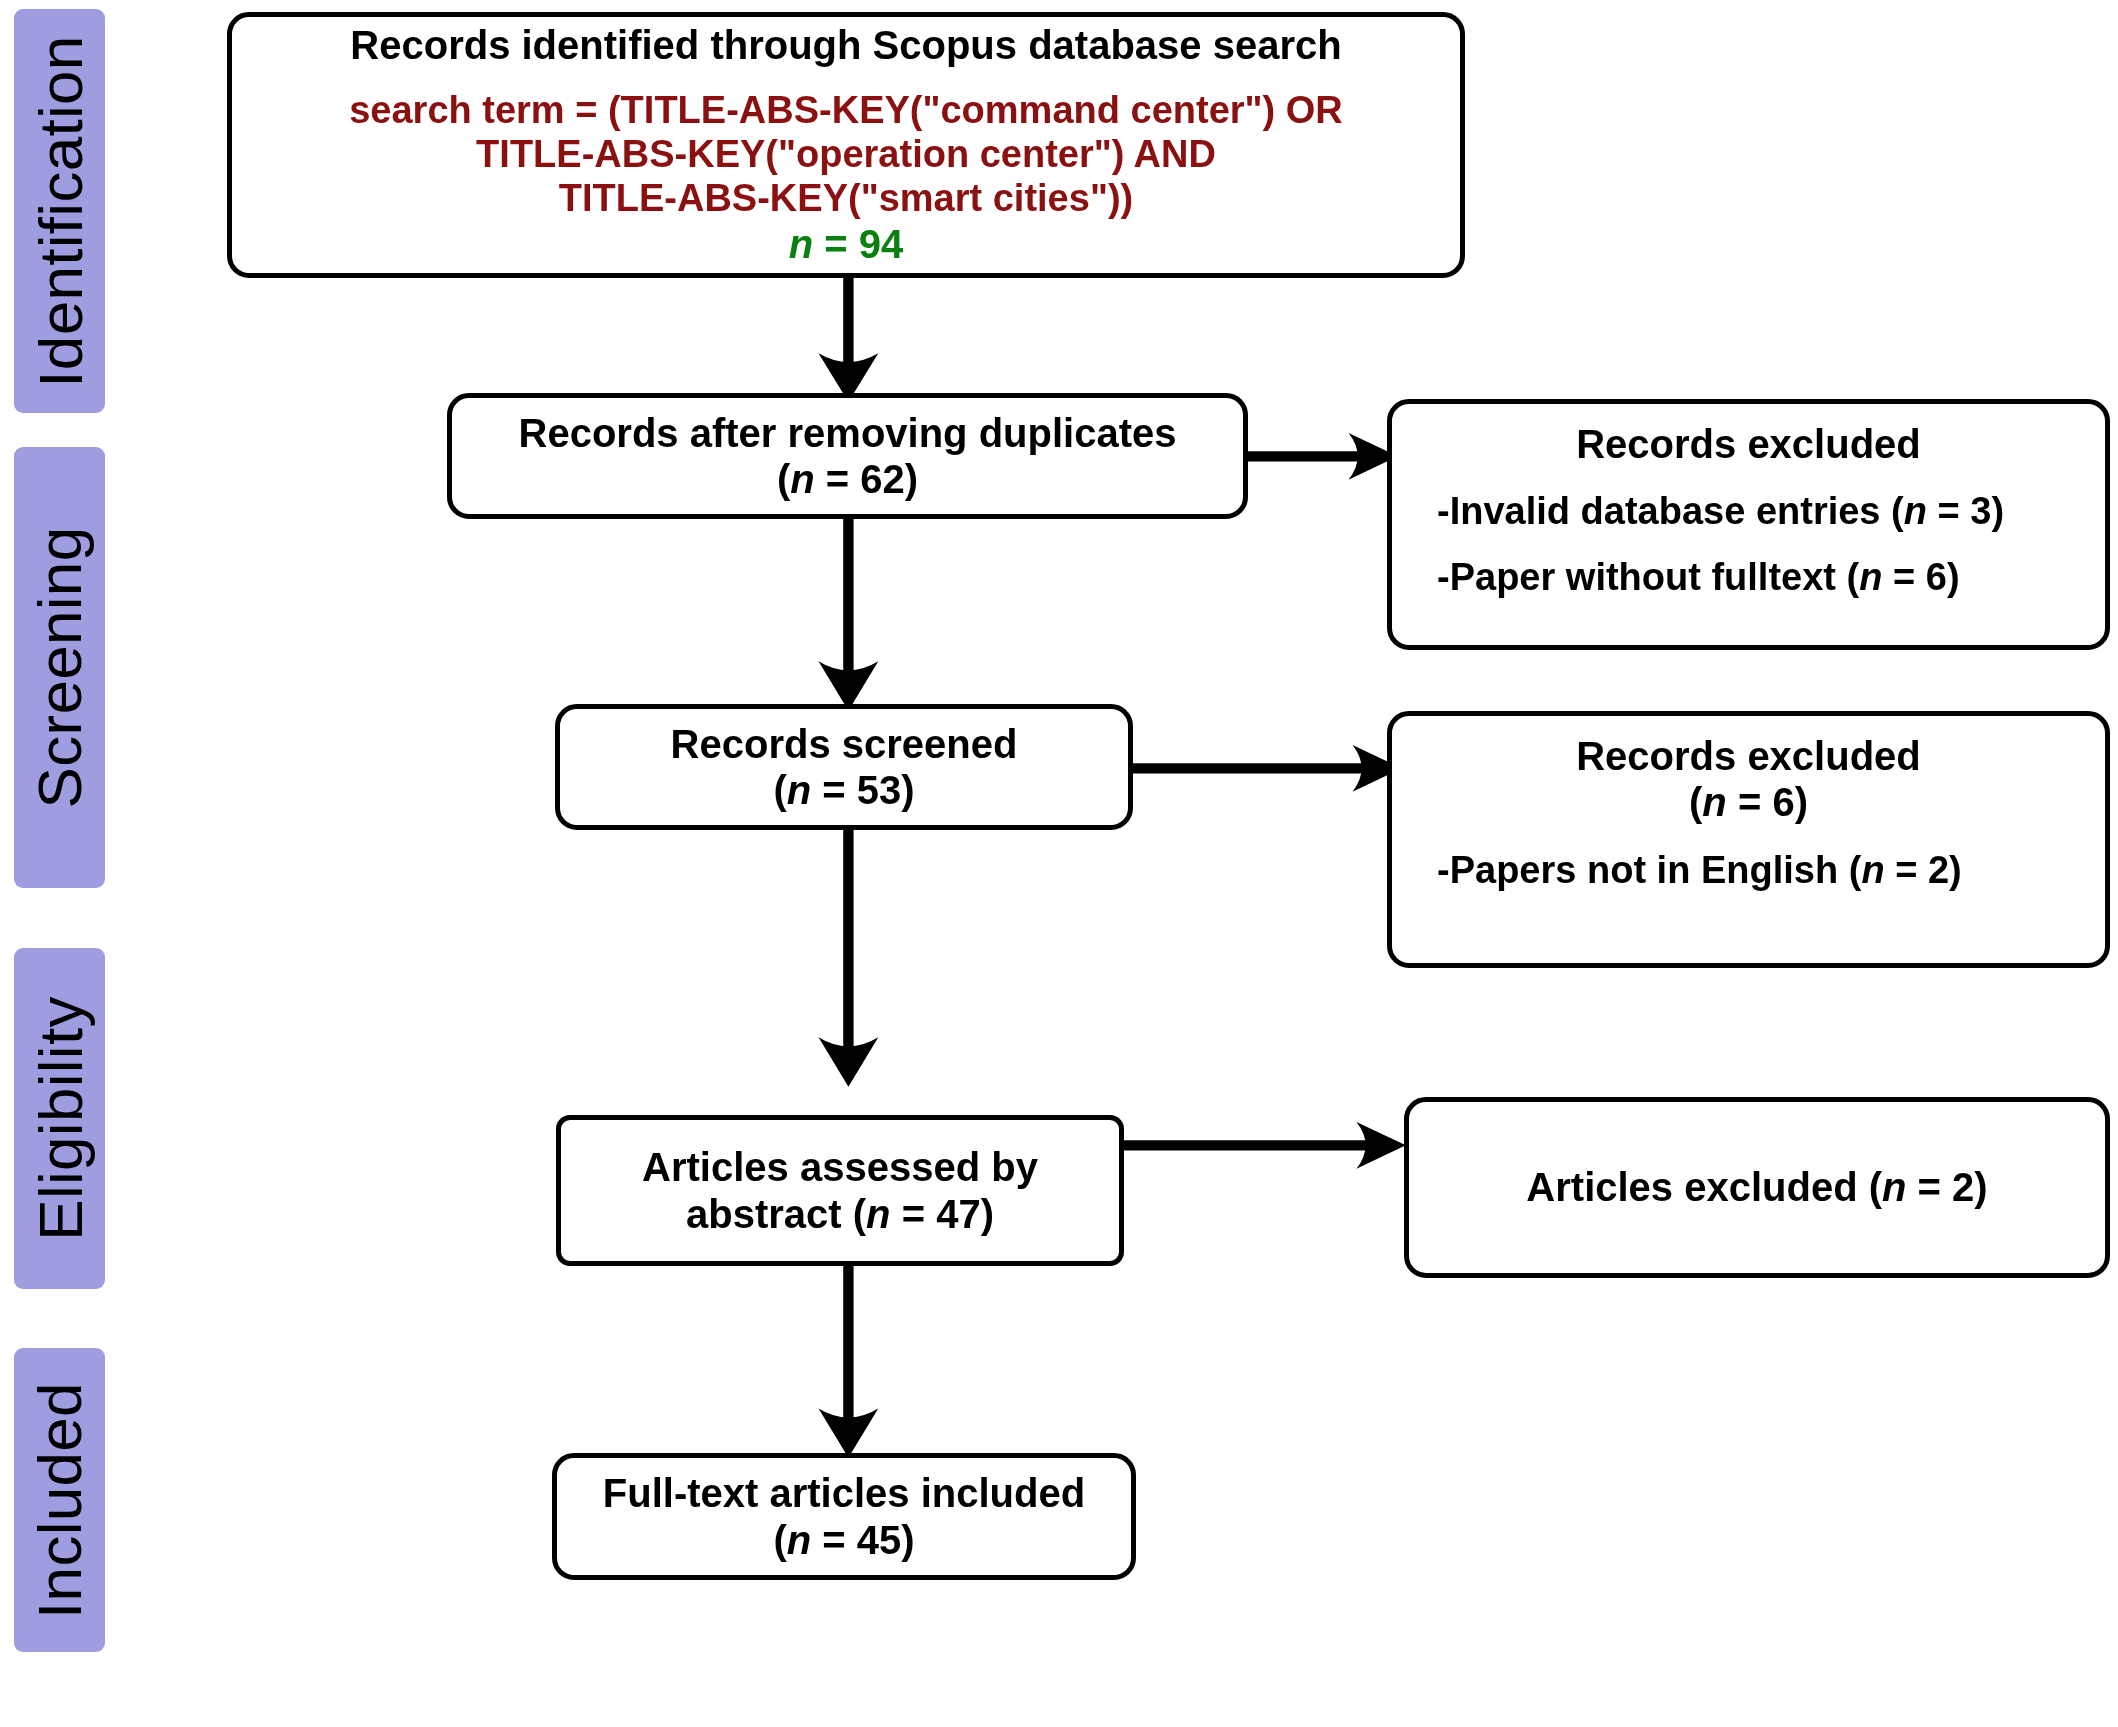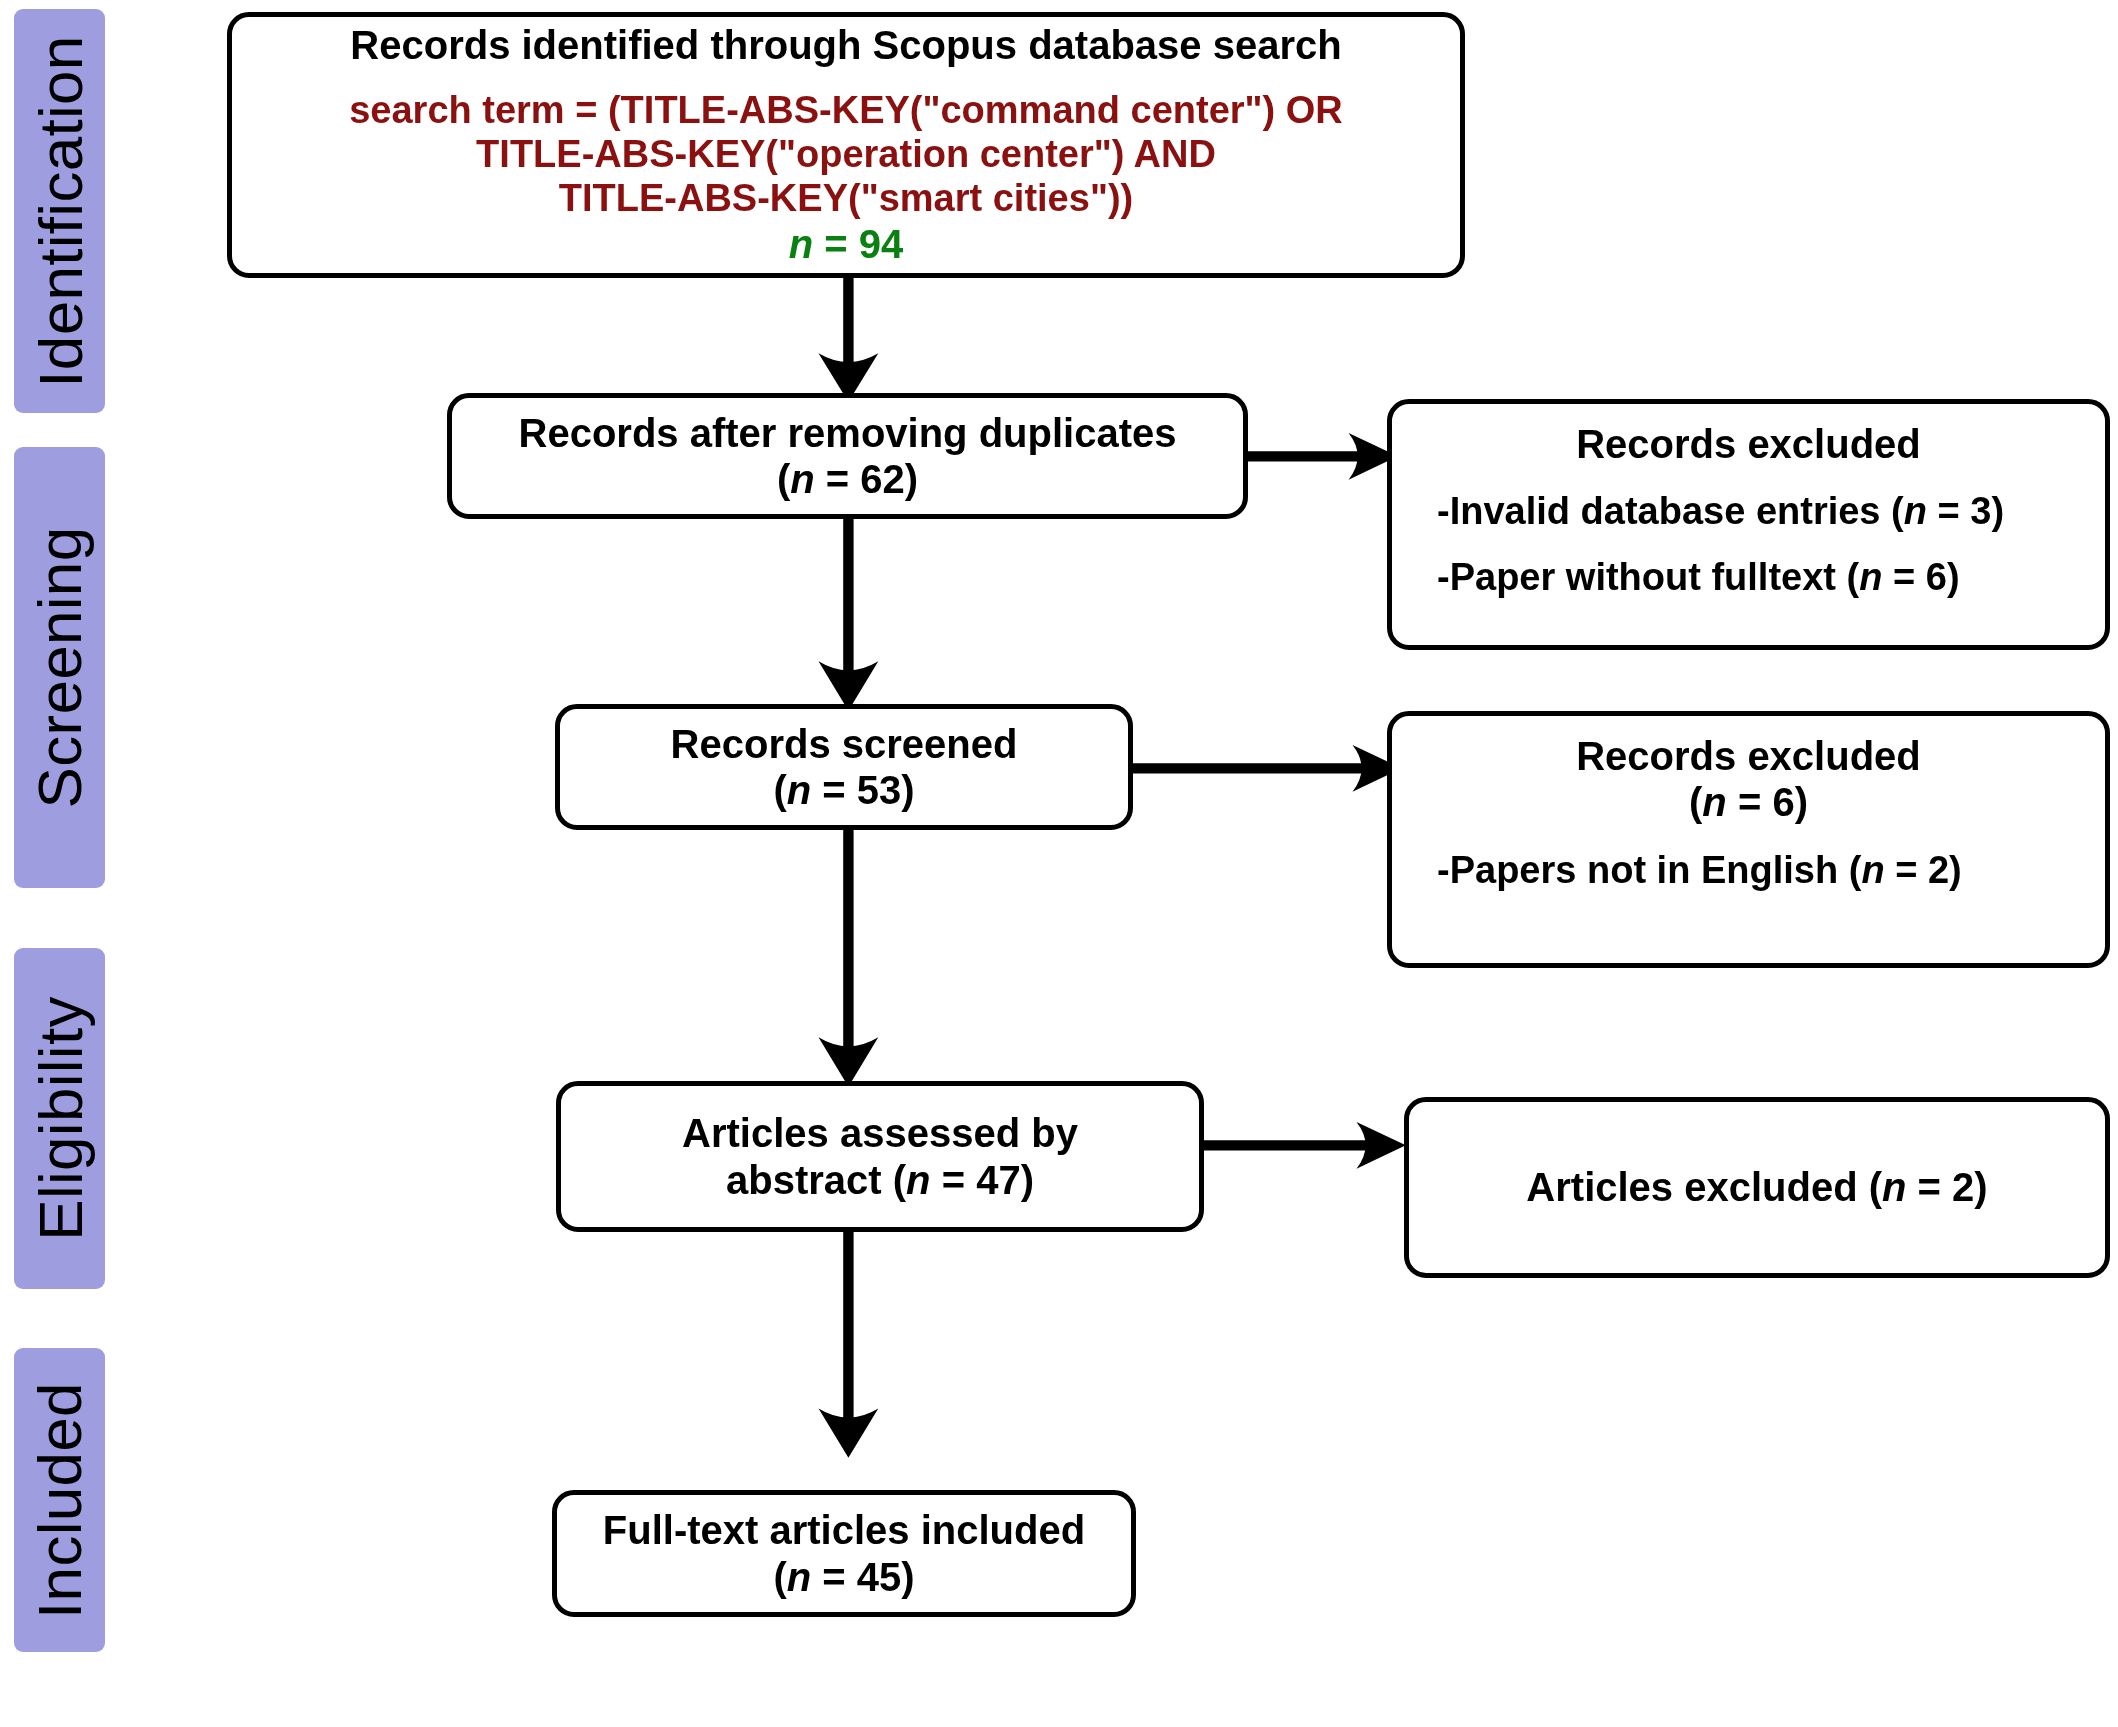--- a/index.html
+++ b/index.html
@@ -162,28 +162,28 @@
     <span class="line l-main">Records screened</span>
     <span class="line l-main">(<em style="font-style:italic">n</em> = 53)</span>
   </div>
 
   <div class="flow-box" style="left:1387px; top:711px; width:723px; height:257px; align-items:stretch; justify-content:flex-start; padding:17px 17px;">
     <span class="line l-main">Records excluded</span>
     <span class="line l-main">(<em style="font-style:italic">n</em> = 6)</span>
     <span class="line l-sub gap-mid" style="text-align:left;">-Papers not in English (<em style="font-style:italic">n</em> = 2)</span>
   </div>
 
-  <div class="flow-box" style="left:556px; top:1081px; width:648px; height:151px;">
+  <div class="flow-box" style="left:556px; top:1115px; width:568px; height:151px;border-radius:14px;">
     <span class="line l-main">Articles assessed by</span>
     <span class="line l-main">abstract (<em style="font-style:italic">n</em> = 47)</span>
   </div>
 
   <div class="flow-box" style="left:1404px; top:1097px; width:706px; height:181px;">
     <span class="line l-main">Articles excluded (<em style="font-style:italic">n</em> = 2)</span>
   </div>
 
-  <div class="flow-box" style="left:552px; top:1453px; width:584px; height:127px;margin-top:37px;">
+  <div class="flow-box" style="left:552px; top:1453px; width:584px; height:127px;">
     <span class="line l-main">Full-text articles included</span>
     <span class="line l-main">(<em style="font-style:italic">n</em> = 45)</span>
   </div>
 
 </div>
 
 
 </body></html>

